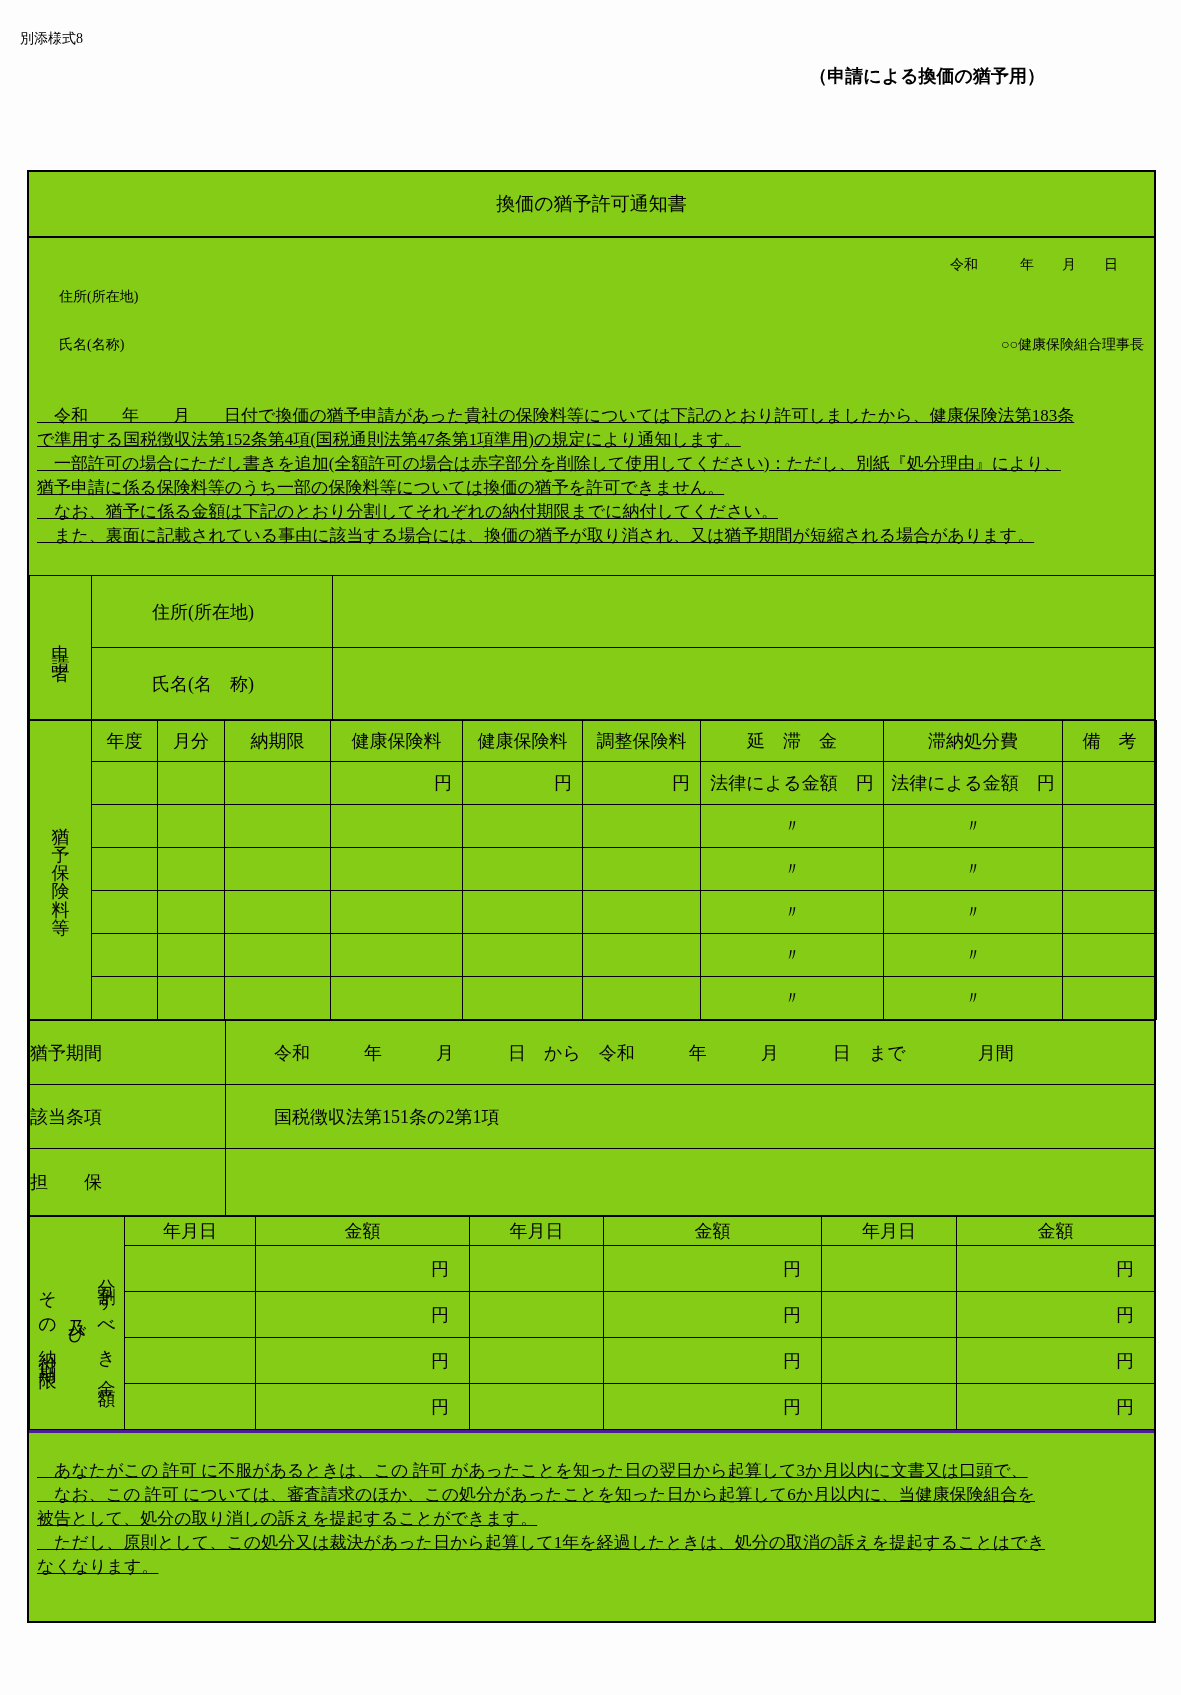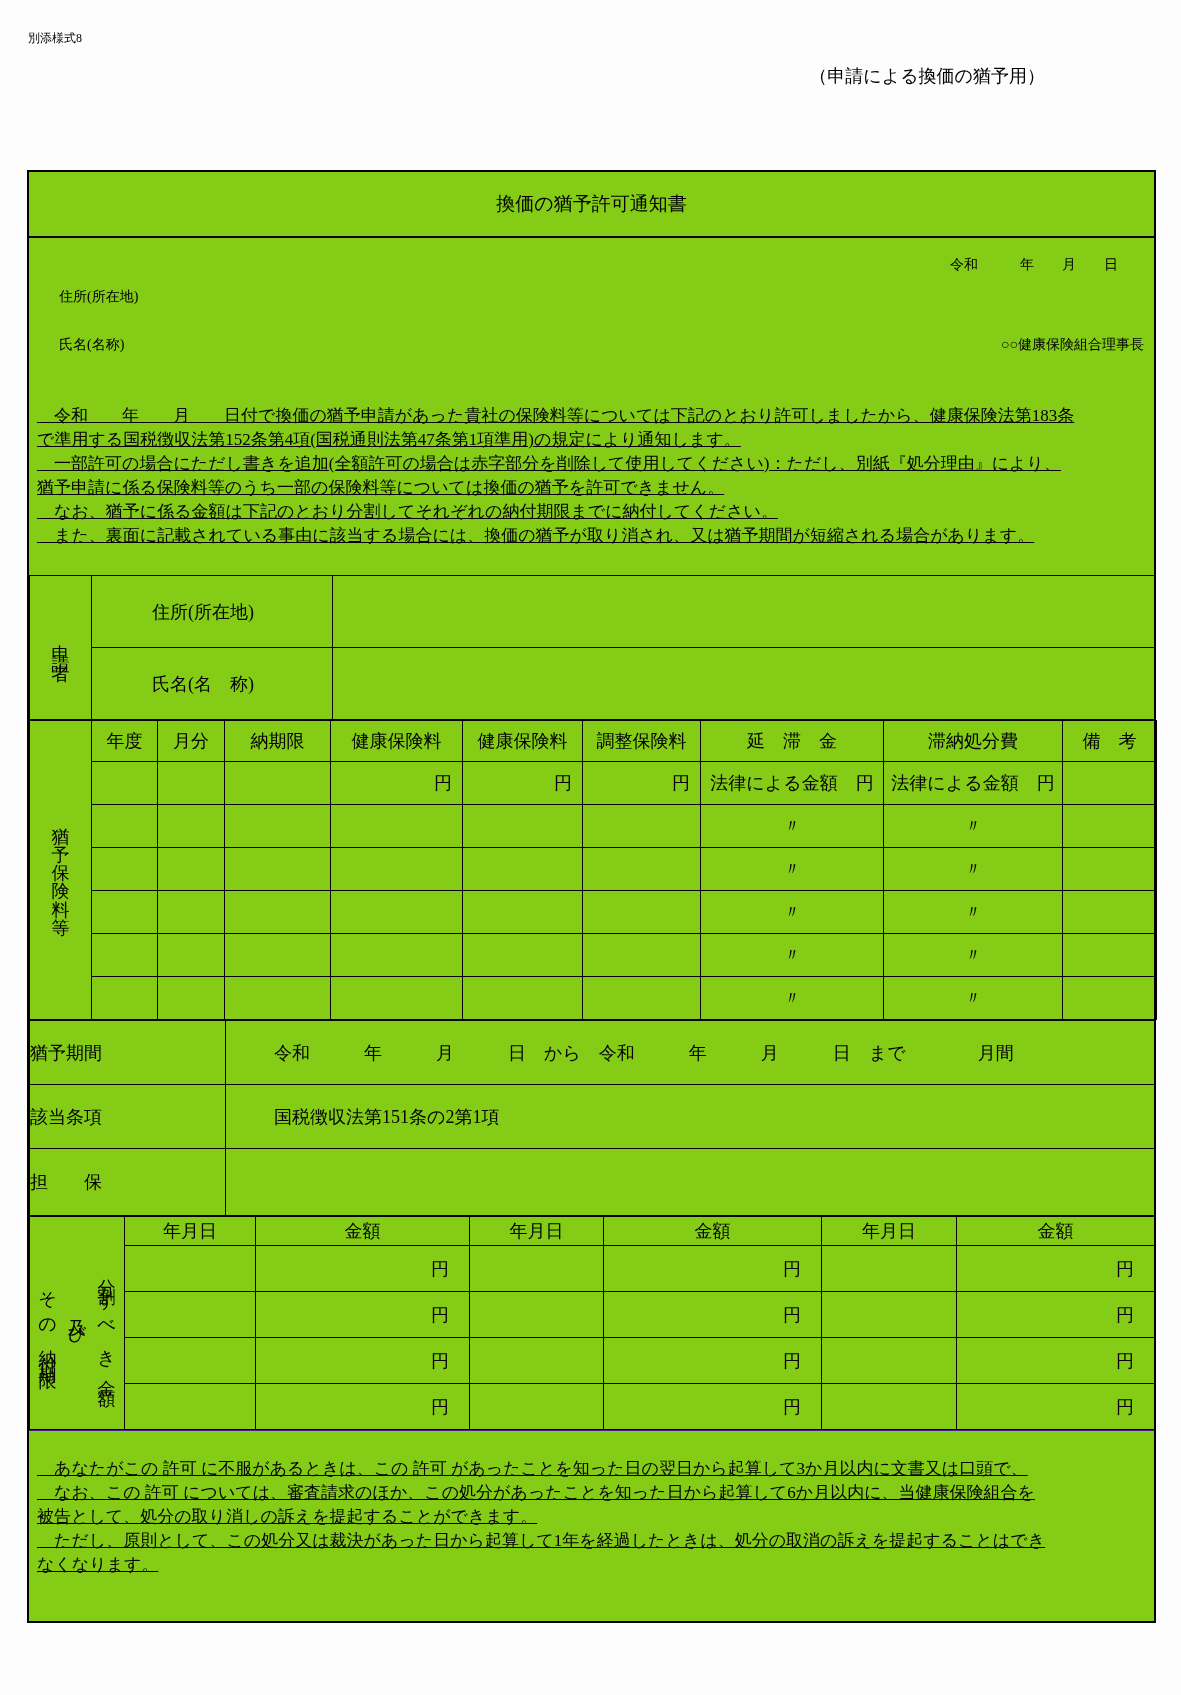--- a/index.html
+++ b/index.html
@@ -2,22 +2,22 @@
 <html><head>
 <meta charset="utf-8">
 <style>
   * { margin:0; padding:0; box-sizing:border-box; }
   html,body { background:#fdfdfd; }
   body {
     width:1181px; min-height:1695px;
     font-family:"Liberation Serif","DejaVu Serif",serif;
     color:#000; position:relative;
   }
-  .form-id { position:absolute; left:28px; top:30px; font-size:12px; }
-  .usage-note { position:absolute; right:136px; top:64px; font-size:18px; }
+  .form-id { position:absolute; left:20px; top:30px; font-size:14px; }
+  .usage-note { position:absolute; right:136px; top:64px; font-size:18px;font-weight:bold; }
 
   .doc-box {
     position:absolute; left:27px; top:170px;
     width:1129px; border:2px solid #000; background:#84cc16;
   }
   .title-row {
     height:66px; border-bottom:2px solid #000;
     display:flex; align-items:center; justify-content:center;
     font-size:19px;
   }
@@ -54,21 +54,21 @@
   .r-section td { height:64px; }
   .r-collateral td { height:67px; }
   td.s-label { text-align:left; }
   td.s-value { padding-left:48px; }
 
   .r-ihead td { height:29px; text-align:center; }
   .r-idata td { height:46px; }
   td.iyen { text-align:right; padding-right:20px; }
   td.dbl { border-left:3px double #000; }
 
-  .footer-block { border-top:1px solid #4c1d95; height:191px; padding:26px 8px 0 8px; }
+  .footer-block { border-top:3px solid #4c1d95; height:191px; padding:26px 8px 0 8px; }
 </style>
 </head>
 <body>
 
 <div class="form-id">別添様式8</div>
 <div class="usage-note">（申請による換価の猶予用）</div>
 
 <div class="doc-box">
 
   <div class="title-row">換価の猶予許可通知書</div>

